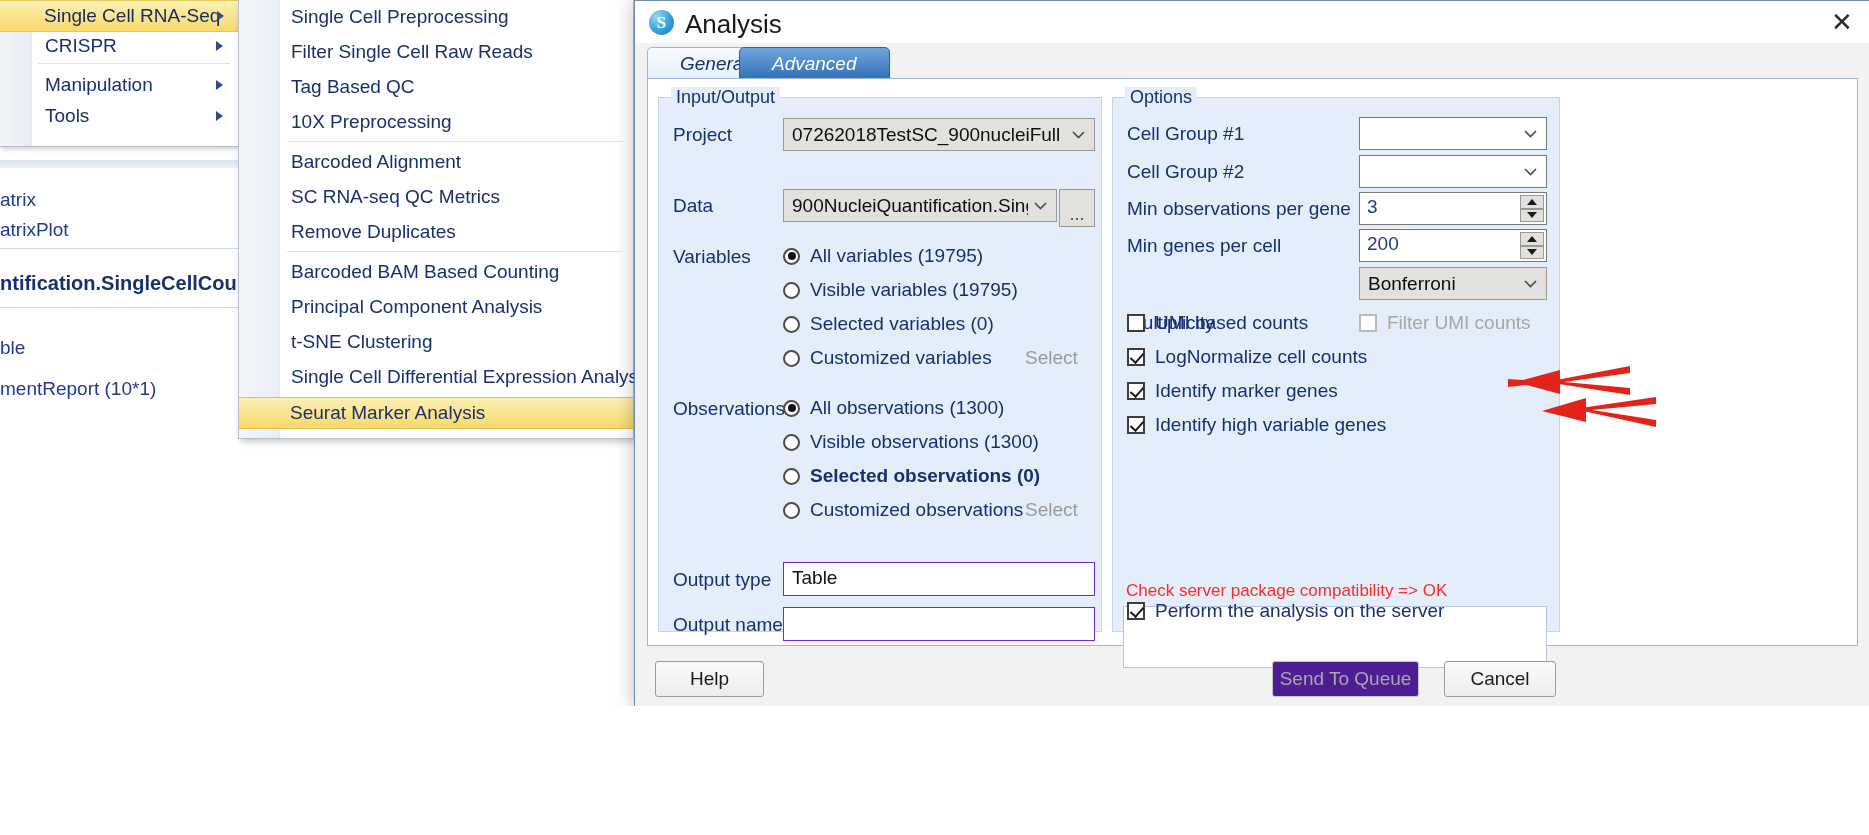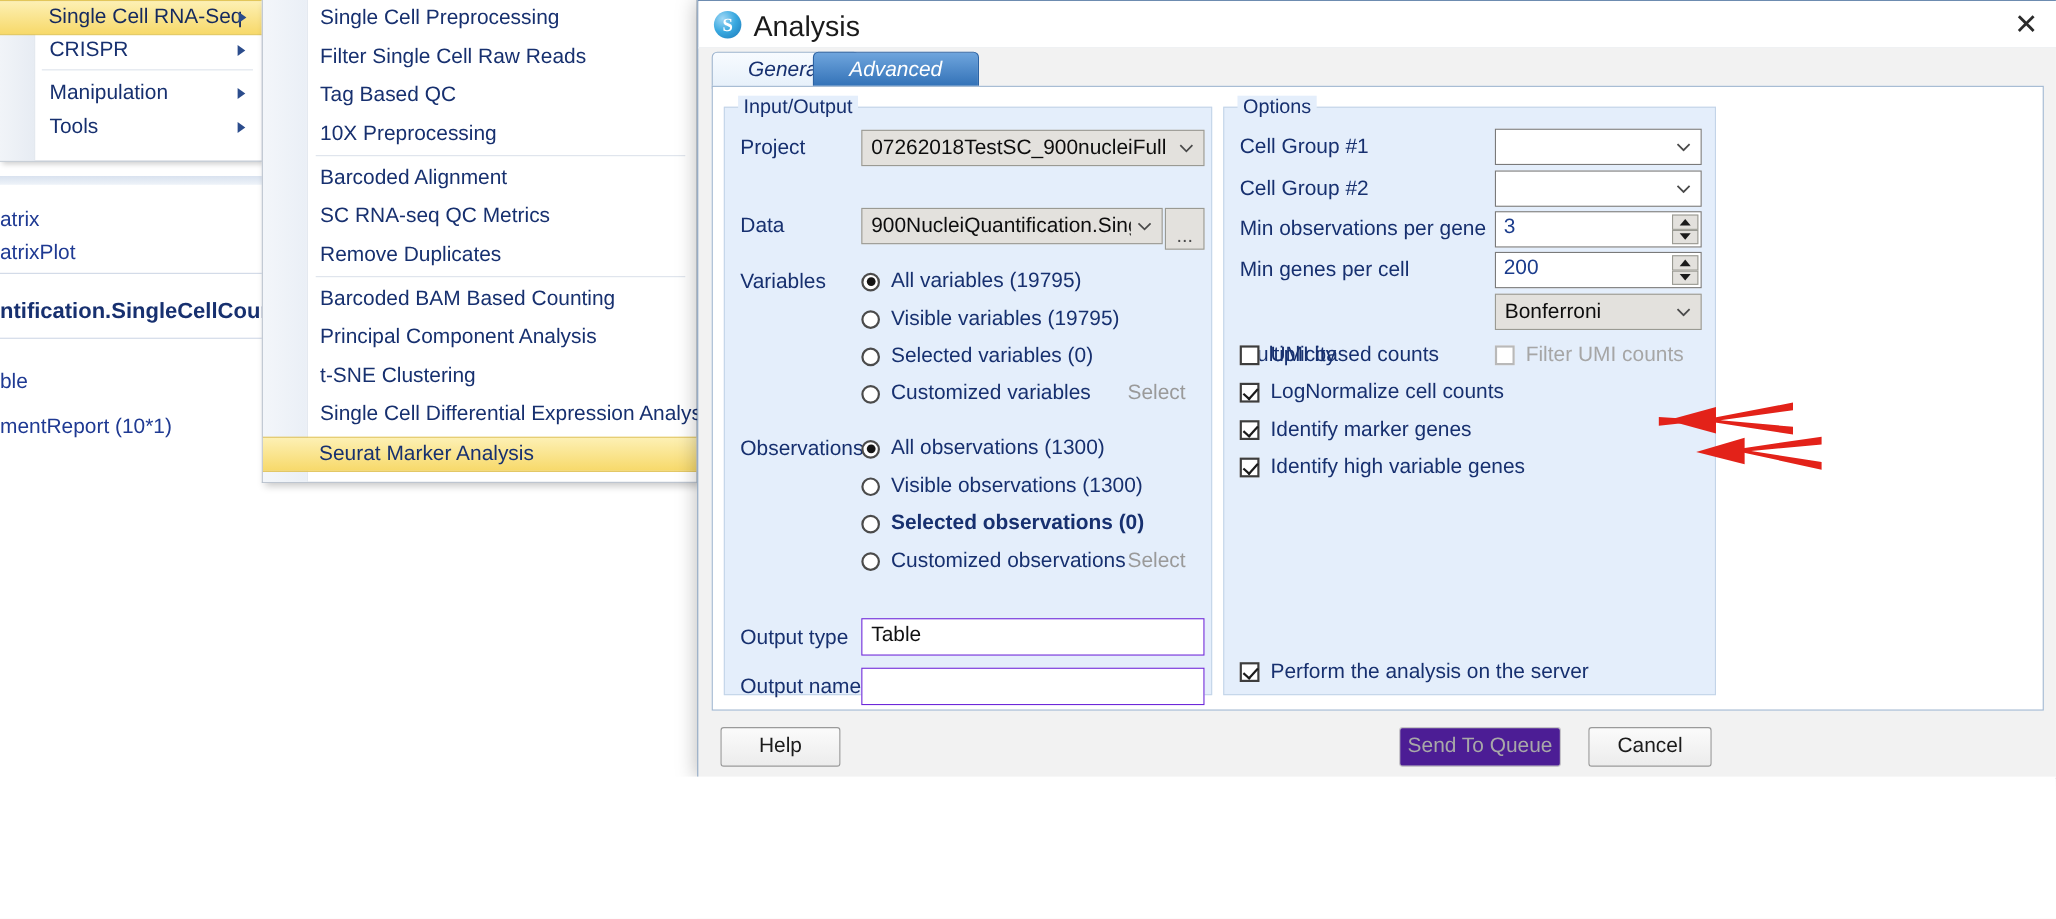--- a/index.html
+++ b/index.html
@@ -480,20 +480,23 @@
         </div>
         <div class="check-row" style="left:14px;top:282px;">
           <span class="cbox on"></span>
           <span>Identify marker genes</span>
         </div>
         <div class="check-row" style="left:14px;top:316px;">
           <span class="cbox on"></span>
           <span>Identify high variable genes</span>
         </div>
 
+        <div id="msgbox">
+          <span class="msg">Check server package compatibility =&gt; OK</span>
+        </div>
 
         <div class="check-row" style="left:14px;top:502px;">
           <span class="cbox on"></span>
           <span>Perform the analysis on the server</span>
         </div>
       </div>
     </div>
 
     <div class="dlgbtn" style="left:20px;top:618px;width:107px;">Help</div>
     <div class="dlgbtn disabled" style="left:637px;top:618px;width:145px;">Send To Queue</div>

